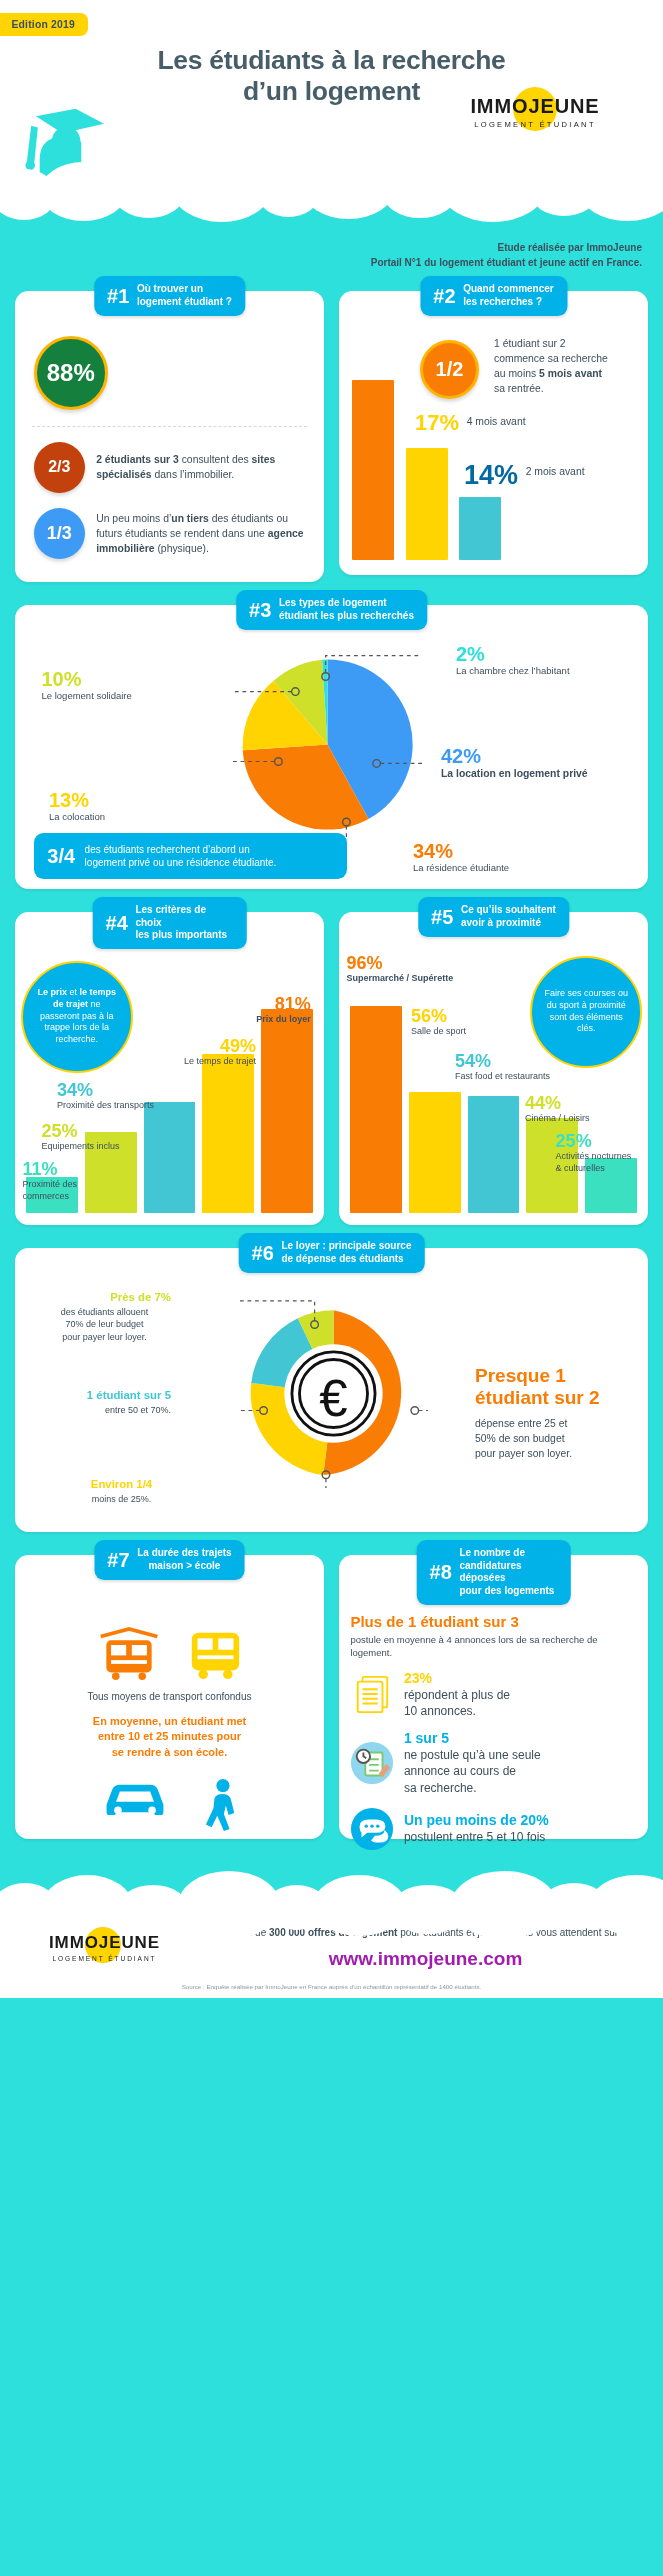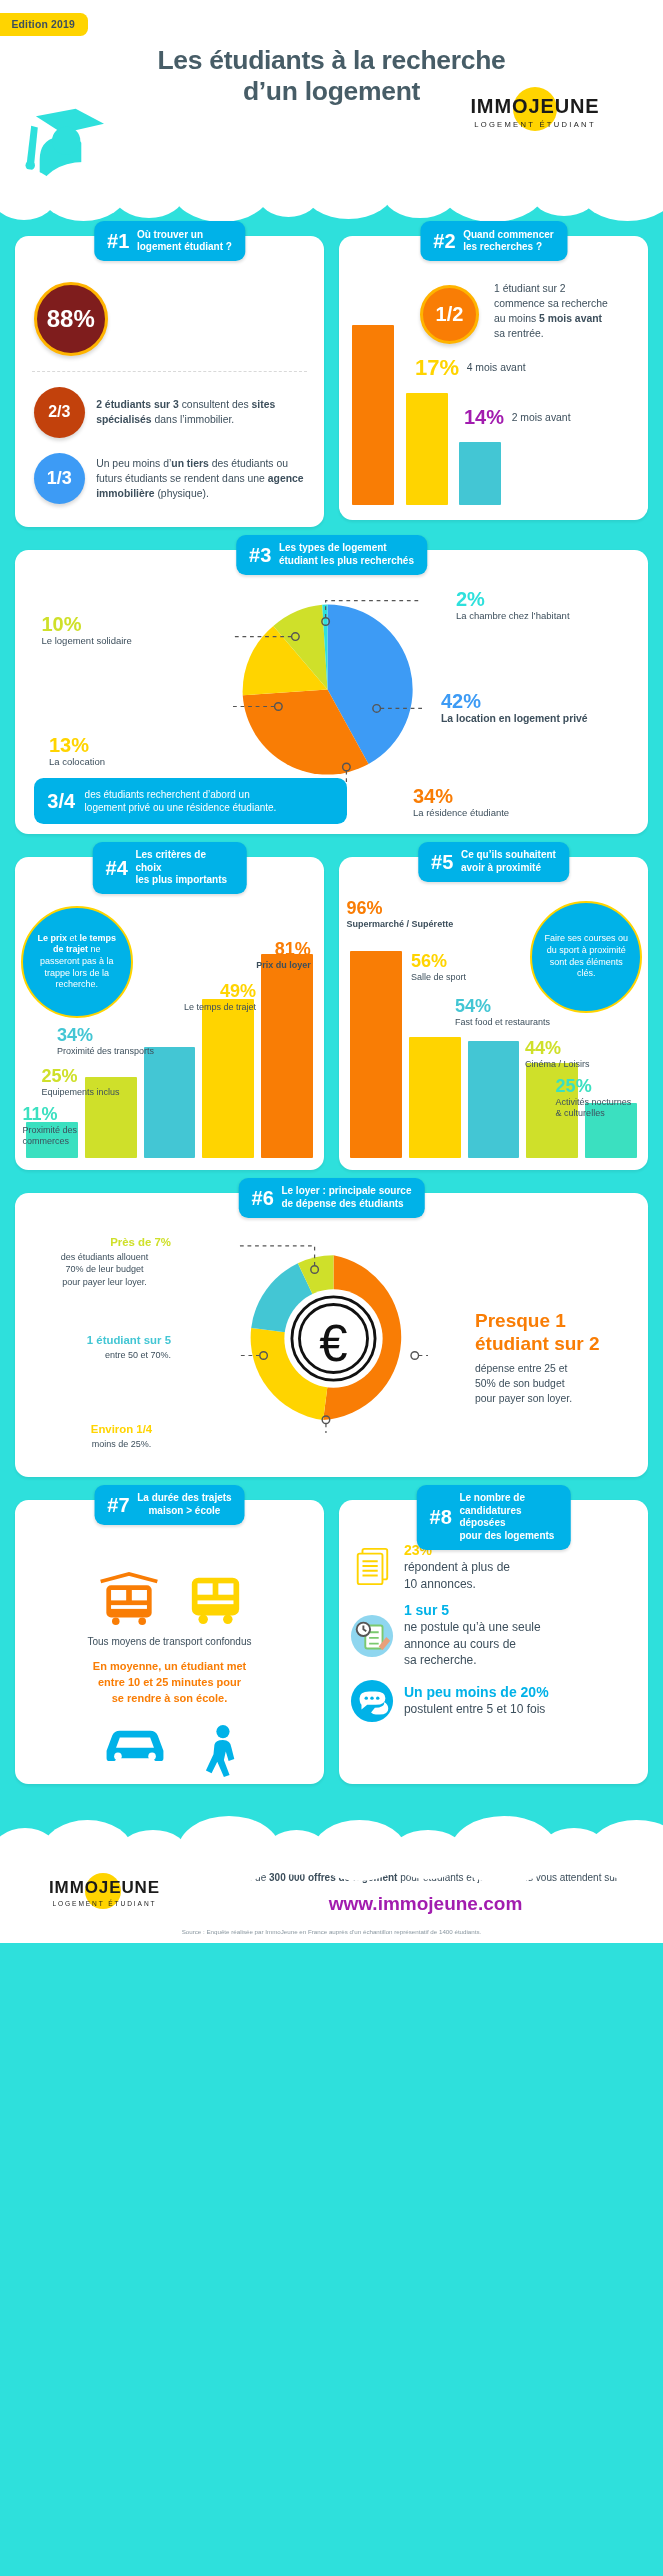--- a/index.html
+++ b/index.html
@@ -64,21 +64,21 @@
   .badge-num { font-size: 20px; font-weight: bold; line-height: 1; }
   .badge-txt { font-size: 10px; font-weight: bold; line-height: 1.25; }
 
   
   .stat-row { display: flex; align-items: center; gap: 11.4px; padding: 7.6px 3.8px; }
   .circle {
     flex: 0 0 auto; border-radius: 50%; color: #fff; font-weight: bold;
     display: flex; align-items: center; justify-content: center;
     box-shadow: 0 2.8px 3.8px rgba(0,0,0,.15);
   }
-  .c-88 { width: 74px; height: 74px; background: #7f1d1d; border: 3.8px solid #ffb400; font-size: 24px; }
+  .c-88 { width: 74px; height: 74px; background: #15803d; border: 3.8px solid #ffb400; font-size: 24px; }
   .c-23 { width: 51px; height: 51px; background: #c2410c; font-size: 16px; }
   .c-13 { width: 51px; height: 51px; background: #3d9bf5; font-size: 18px; }
   .stat-txt { font-size: 10.4px; line-height: 1.45; }
   .or { color: #f97d05; font-weight: bold; }
   .dk { font-weight: bold; color: #3d4f5c; }
   .dashdiv { border-top: 1.9px dashed #d9d9d9; margin: 7.6px 1.9px; }
 
   
   .s2 { position: relative; height: 284px; }
   .s2-bars { position: absolute; bottom: 15px; left: 13.3px; display: flex; align-items: flex-end; gap: 11.4px; }
@@ -87,21 +87,21 @@
   .b-ye { background: #ffd400; }
   .b-cy { background: #43c6d4; }
   .c-12 {
     position: absolute; top: 49px; left: 81px; width: 59px; height: 59px;
     background: #f97d05; border: 3.8px solid #ffb400; font-size: 20px;
   }
   .s2-t1 { position: absolute; top: 45px; left: 155px; width: 114px; font-size: 10.4px; line-height: 1.45; }
   .s2-t2 { position: absolute; top: 121px; left: 76px; display: flex; align-items: flex-start; gap: 7.6px; }
   .s2-t3 { position: absolute; top: 171px; left: 125px; display: flex; align-items: flex-start; gap: 7.6px; }
   .pct-ye { font-size: 22px; font-weight: bold; color: #ffd400; line-height: 1; }
-  .pct-cy { font-size: 20px; font-weight: bold; color: #a21caf; line-height: 1; }
+  .pct-cy { font-size: 27px; font-weight: bold; color: #0369a1; line-height: 1; }
   .pct-lbl { font-size: 10.4px; color: #3d4f5c; padding-top: 4.7px; }
 
   
   .s3 { height: 284px; position: relative; padding-top: 28px; }
   .pie-lbl { position: absolute; font-size: 9.5px; line-height: 1.35; color: #3d4f5c; }
   .pie-pct { font-size: 20px; font-weight: bold; line-height: 1.1; }
   .tag34 {
     margin: 1.9px 5.7px 0 5.7px; background: #00b2e8; color: #fff; border-radius: 9.5px;
     padding: 9.5px 13.3px; display: flex; align-items: center; gap: 9.5px;
   }
@@ -183,20 +183,24 @@
     <div class="cloud" style="left:114px;top:-23px;width:70px;height:47px;"></div>
     <div class="cloud" style="left:172px;top:-38px;width:99px;height:66px;"></div>
     <div class="cloud" style="left:258px;top:-21px;width:61px;height:44px;"></div>
     <div class="cloud" style="left:303px;top:-34px;width:91px;height:59px;"></div>
     <div class="cloud" style="left:383px;top:-25px;width:74px;height:49px;"></div>
     <div class="cloud" style="left:441px;top:-38px;width:104px;height:66px;"></div>
     <div class="cloud" style="left:531px;top:-23px;width:66px;height:45px;"></div>
     <div class="cloud" style="left:580px;top:-32px;width:95px;height:59px;"></div>
   </div>
 
+  <div class="intro">
+    <div>Etude réalisée par ImmoJeune</div>
+    <div>Portail N°1 du logement étudiant et jeune actif en France.</div>
+  </div>
 
   <div class="section">
     <div class="row">
 
       <div class="card" style="padding-top:38px;">
         <div class="badge">
           <span class="badge-num">#1</span>
           <span class="badge-txt" style="white-space:pre-line">Où trouver un
 logement étudiant ?</span>
         </div>
@@ -513,20 +517,27 @@
       </div>
 
       <div class="card s8">
         <div class="badge">
           <span class="badge-num">#8</span>
           <span class="badge-txt" style="white-space:pre-line">Le nombre de
 candidatures déposées
 pour des logements</span>
         </div>
 
+        <div style="margin-top:25px;">
+          <div class="s8-head">
+            <span>Plus de 1 étudiant</span>
+            <span>sur 3</span>
+          </div>
+          <div class="s8-sub"> postule en moyenne à 4 annonces lors de sa recherche de logement.</div>
+        </div>
 
         <div class="s8-row">
           <div class="s8-ico">
             <svg width="40" height="42" viewBox="0 0 42 44">
               <rect x="11" y="3" width="26" height="32" rx="2" fill="none" stroke="#ffd400" stroke-width="2"></rect>
               <rect x="6" y="8" width="26" height="32" rx="2" fill="#fff" stroke="#ffd400" stroke-width="2"></rect>
               <path d="M11 16 H27 M11 21 H27 M11 26 H27 M11 31 H27" stroke="#ffd400" stroke-width="2"></path>
             </svg>
           </div>
           <div class="s8-t">

